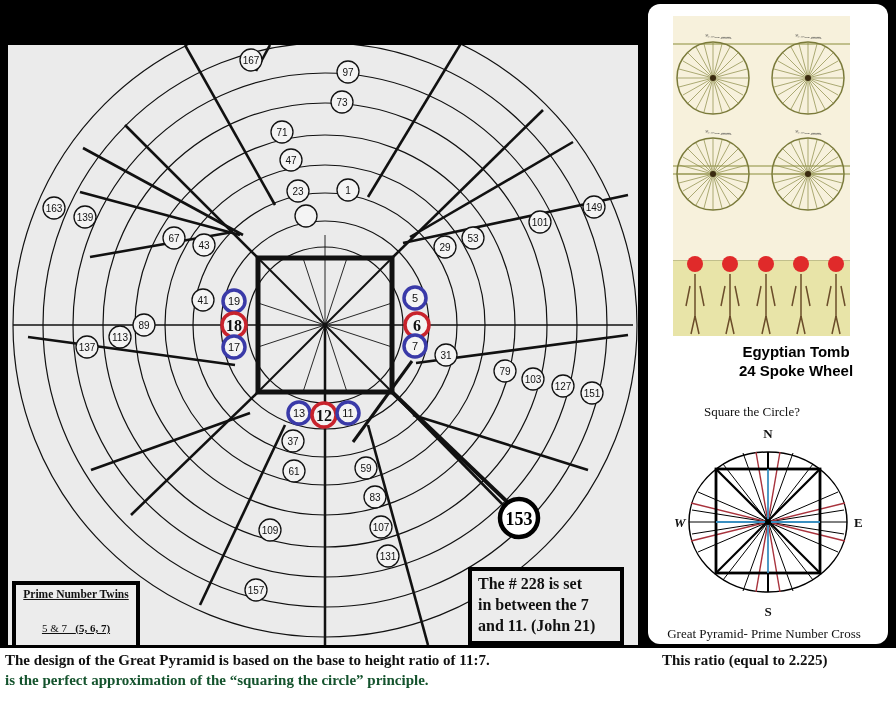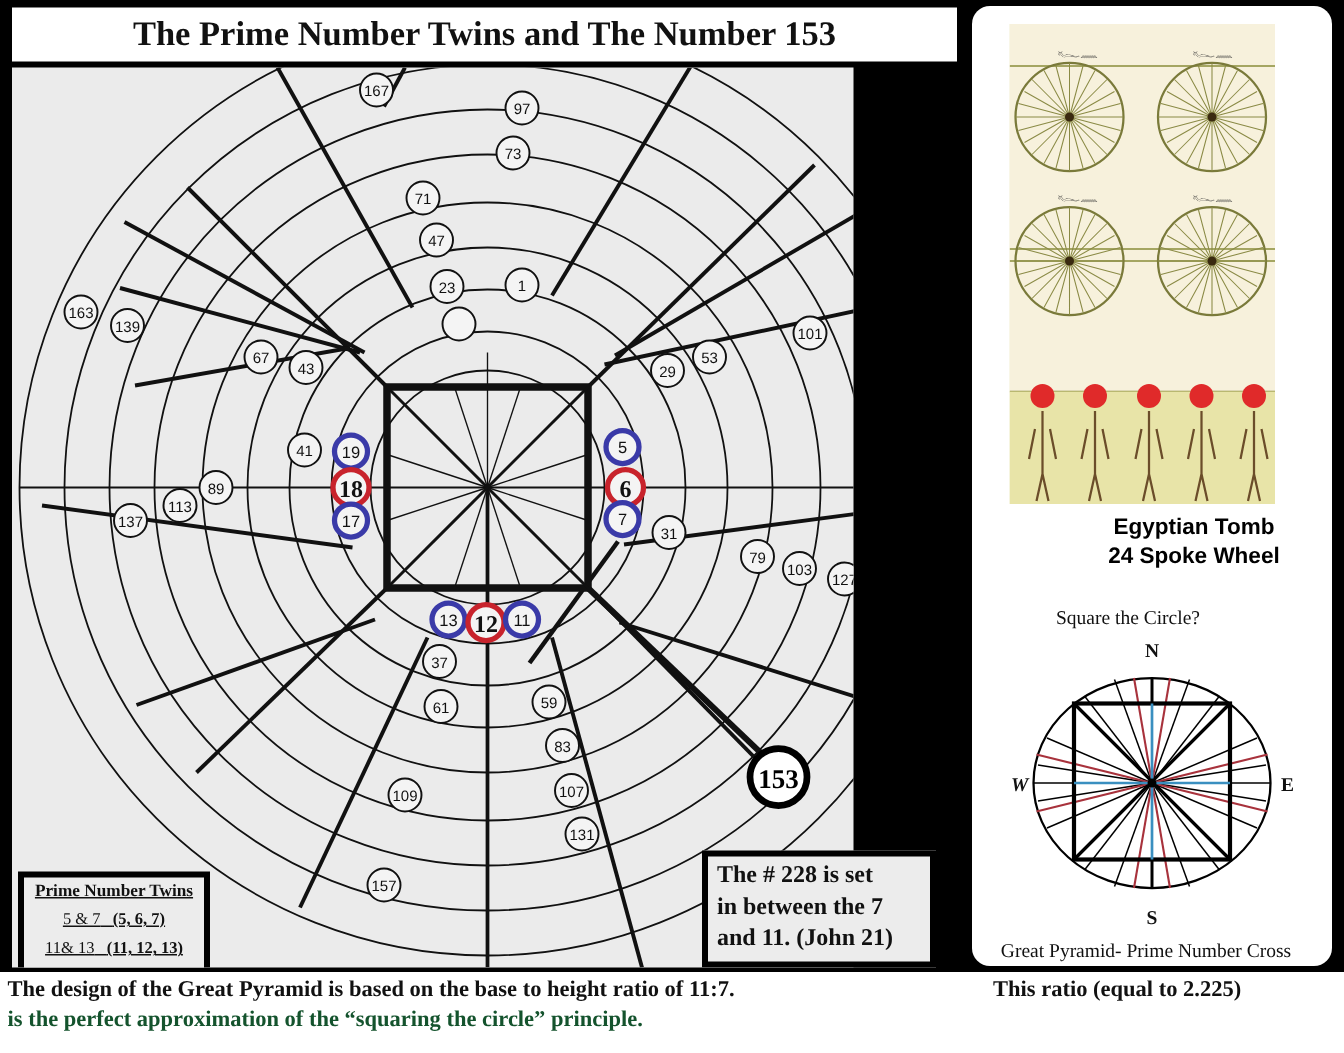--- a/index.html
+++ b/index.html
@@ -1,44 +1,41 @@
 <!DOCTYPE html>
 <html><head>
 <meta charset="utf-8">
 <style>
   html,body{margin:0;padding:0;background:#000;}
   body{width:896px;height:702px;position:relative;overflow:hidden;font-family:"Liberation Serif",serif;}
   .left-panel{position:absolute;left:0;top:0;width:640px;height:648px;background:#000;}
   .title-bar{position:absolute;left:8px;top:5px;width:630px;height:36px;background:#fff;display:flex;align-items:center;justify-content:center;}
   .title-bar span{font-family:"Liberation Serif",serif;font-weight:bold;font-size:23px;color:#111;}
-  .diagram-area{position:absolute;left:8px;top:45px;width:561px;height:600px;background:#ebebeb;overflow:hidden;}
+  .diagram-area{position:absolute;left:8px;top:45px;width:630px;height:600px;background:#ebebeb;overflow:hidden;}
   .diagram-area svg{position:absolute;left:0;top:0;}
   .legend-box{position:absolute;left:4px;top:536px;width:128px;height:108px;background:#ececec;border:4px solid #000;box-sizing:border-box;text-align:center;font-family:"Liberation Serif",serif;font-size:11px;color:#111;}
   .legend-box .lh{font-weight:bold;text-decoration:underline;margin-top:3px;font-size:11.5px;}
-  .legend-box .lr{margin-top:7px;text-decoration:underline;}
+  .legend-box .lr{margin-top:22px;text-decoration:underline;}
   .note-box{position:absolute;left:468px;top:567px;width:156px;height:78px;background:#ececec;border:4px solid #000;box-sizing:border-box;padding:2px 6px;font-family:"Liberation Serif",serif;font-weight:bold;font-size:16px;line-height:21px;color:#111;}
   .right-panel{position:absolute;left:644px;top:0;width:252px;height:648px;background:#000;}
   .right-inner{position:absolute;left:4px;top:4px;width:240px;height:640px;background:#fff;border-radius:12px;}
   .tomb-img{position:absolute;left:25px;top:12px;width:177px;height:320px;background:#f6f0d6;overflow:hidden;}
   .tomb-caption{position:absolute;left:0;top:338px;width:240px;text-align:center;font-family:"Liberation Sans",sans-serif;font-weight:bold;font-size:15px;line-height:19px;color:#000;padding-left:28px;}
   .sq-title{position:absolute;left:0;top:400px;width:208px;text-align:center;font-family:"Liberation Serif",serif;font-size:13px;color:#111;}
   .sq-svg{position:absolute;left:20px;top:420px;}
   .sq-caption{position:absolute;left:0;top:622px;width:232px;text-align:center;font-family:"Liberation Serif",serif;font-size:13px;color:#111;white-space:nowrap;}
   .footer{position:absolute;left:0;top:648px;width:896px;height:54px;background:#fff;}
   .footer .l1{position:absolute;left:5px;top:4px;font-family:"Liberation Serif",serif;font-weight:bold;font-size:15px;color:#111;white-space:nowrap;}
   .footer .l1b{position:absolute;left:662px;top:4px;font-family:"Liberation Serif",serif;font-weight:bold;font-size:15px;color:#111;white-space:nowrap;}
   .footer .l2{position:absolute;left:5px;top:24px;font-family:"Liberation Serif",serif;font-weight:bold;font-size:15px;color:#14532d;white-space:nowrap;}
 </style>
 </head>
 <body>
 
 <div class="left-panel">
-  <div class="title-bar">
-    <span>The Prime Number Twins and The Number 153</span>
-  </div>
 
   <div class="diagram-area">
     <svg width="630" height="600" viewBox="0 0 630 600">
 
       <g stroke="#111" fill="none" stroke-width="1.2">
         <circle cx="317" cy="280" r="78"></circle>
         <circle cx="317" cy="280" r="104"></circle>
         <circle cx="317" cy="280" r="132"></circle>
         <circle cx="317" cy="280" r="160"></circle>
         <circle cx="317" cy="280" r="190"></circle>

